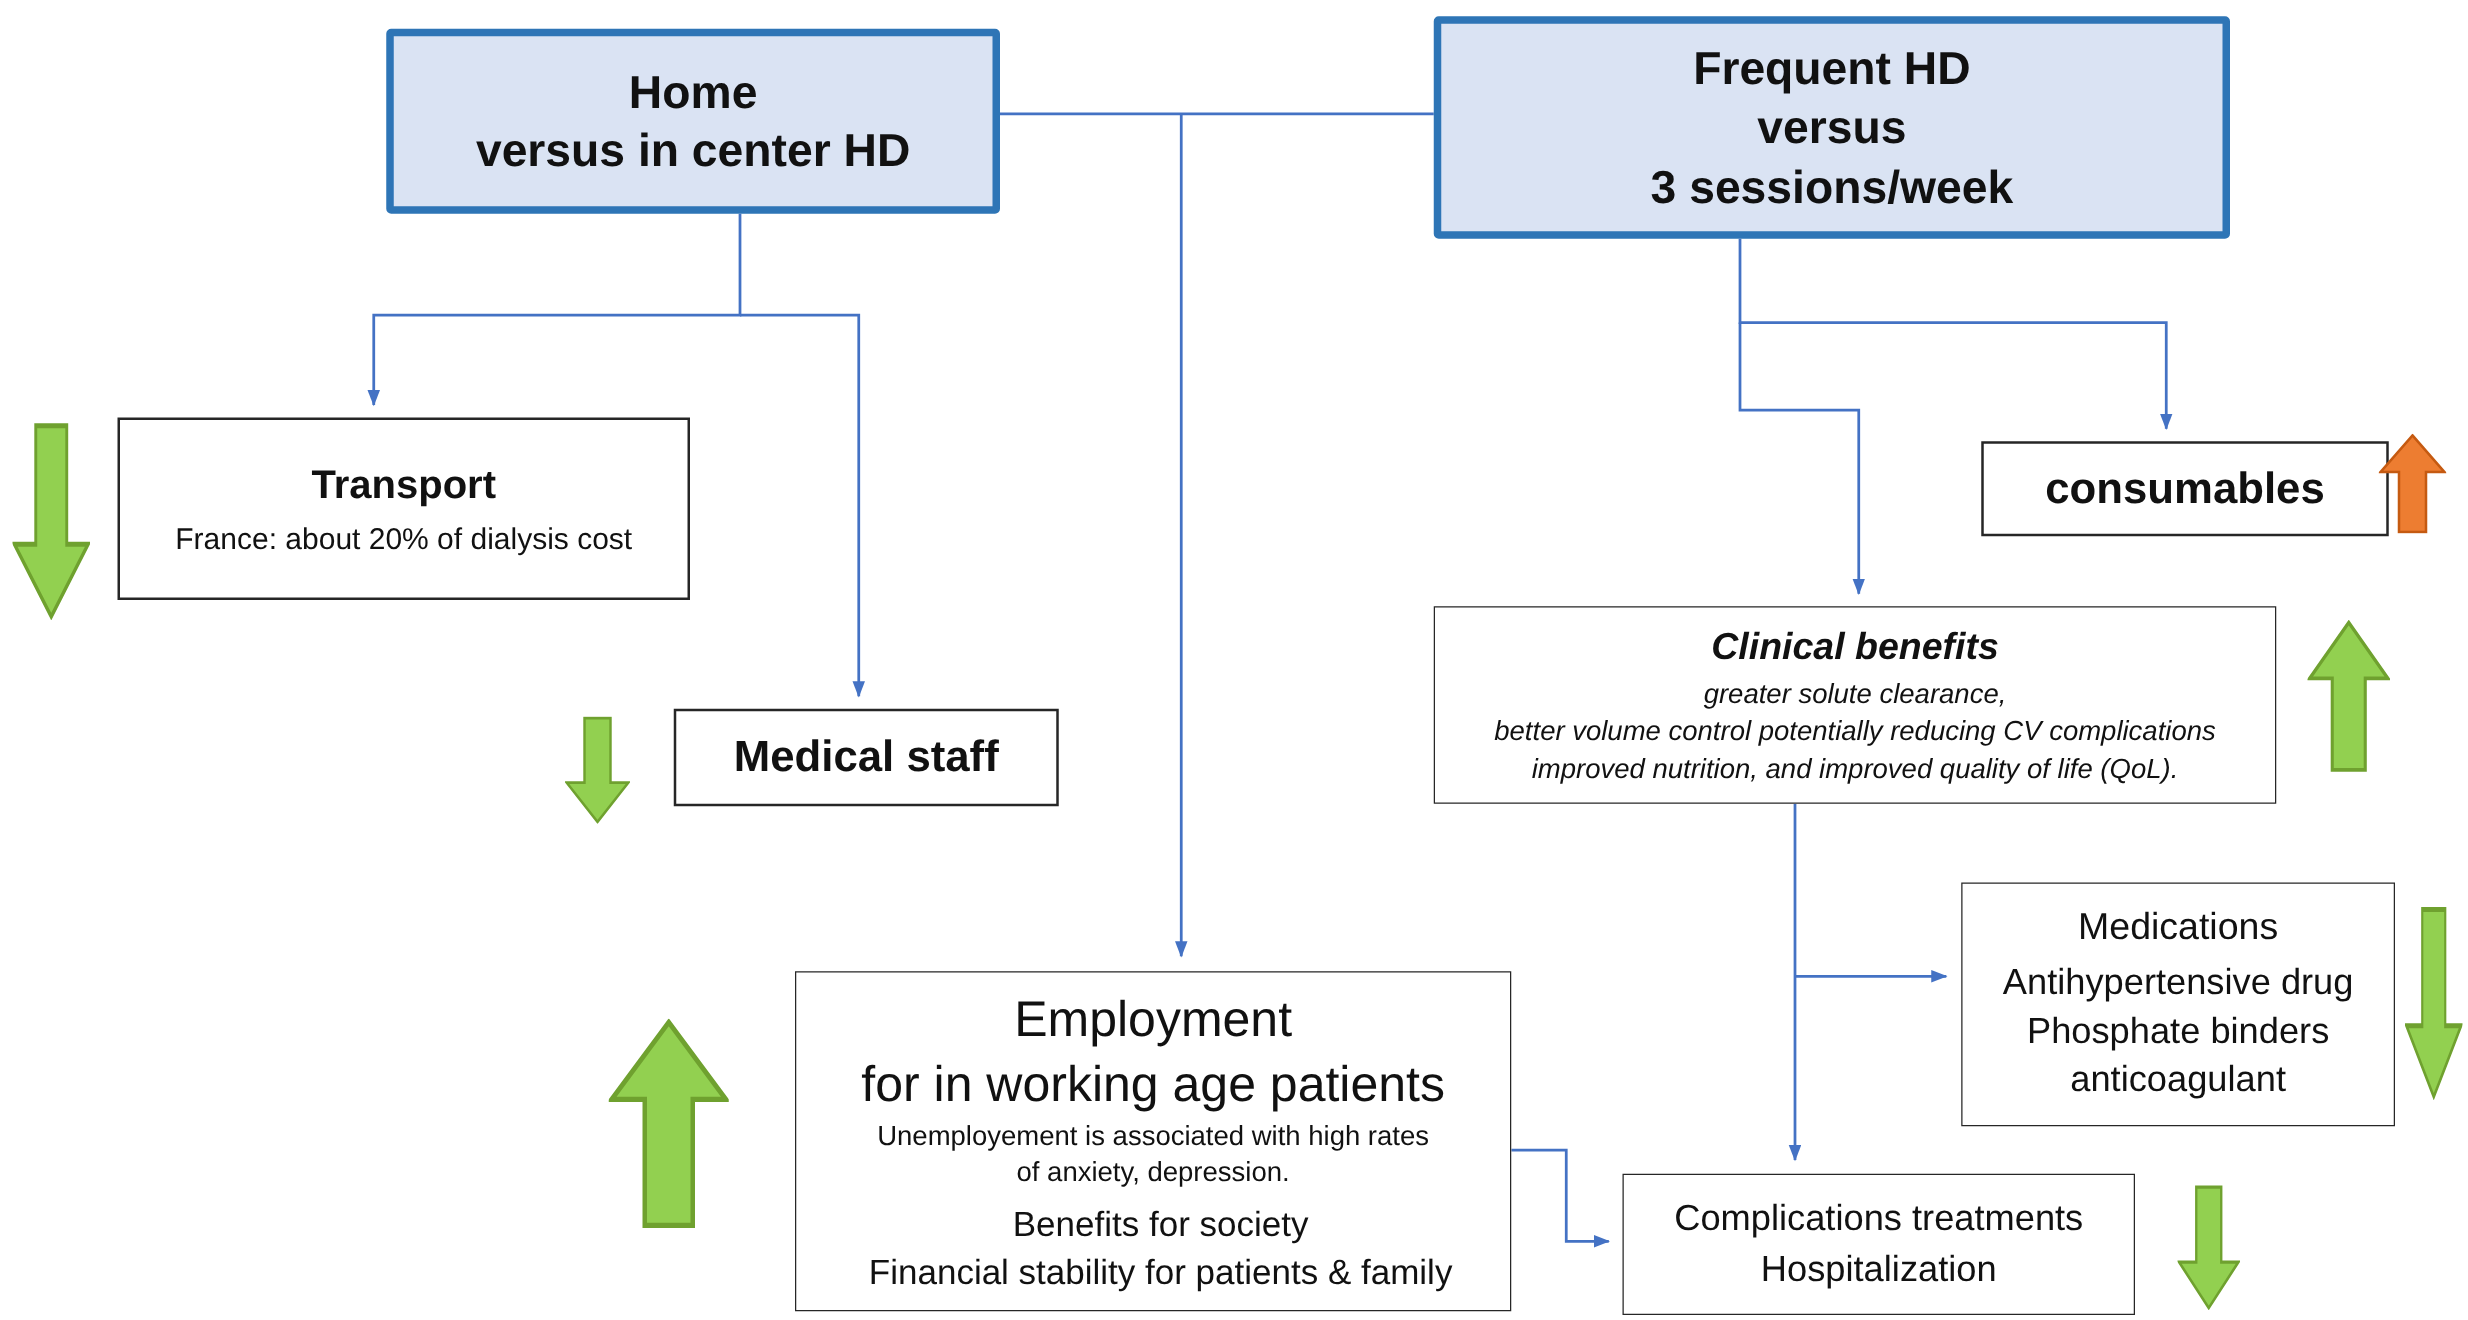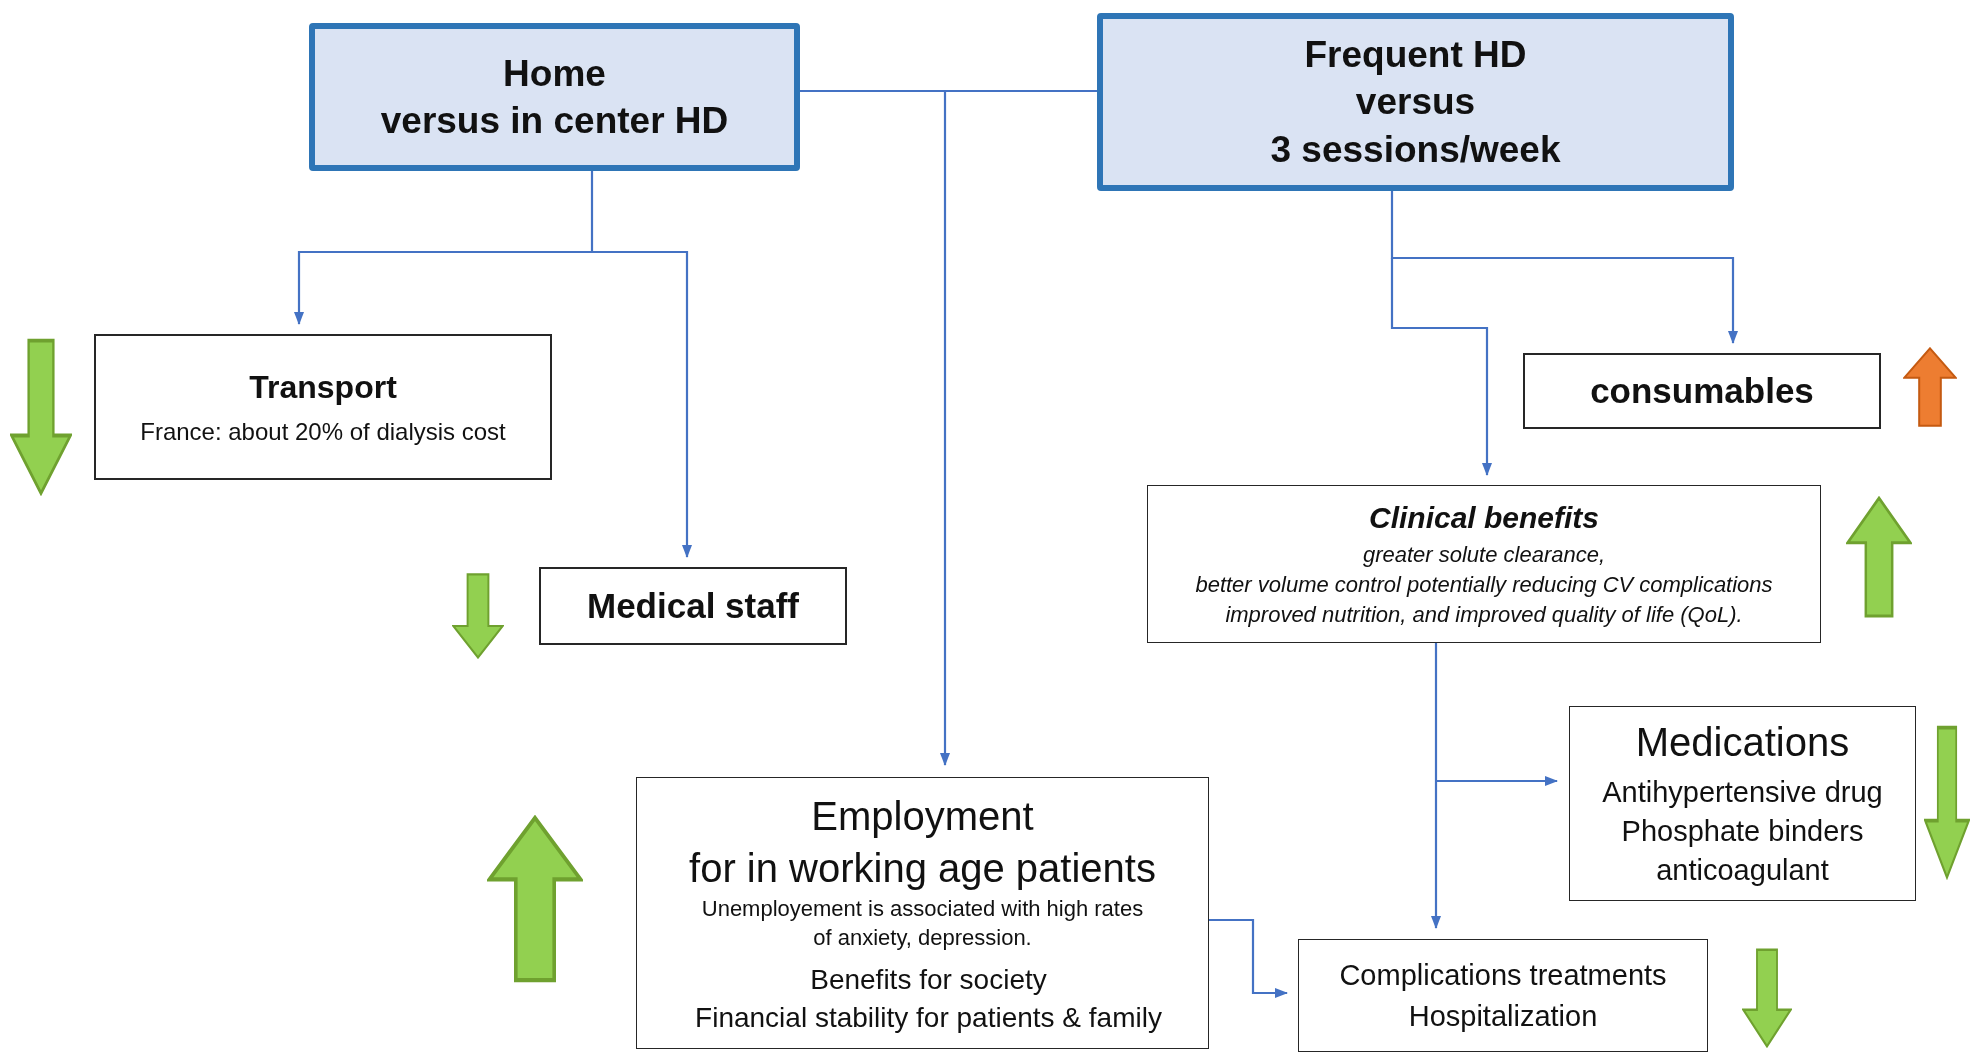--- a/index.html
+++ b/index.html
@@ -20,21 +20,21 @@
     border-radius:4px;font-weight:bold;font-size:37px;line-height:1.28;
   }
   .node.white{border:2px solid #262626;}
   .node.thin{border-width:1.5px;}
 
   .box-title{font-weight:bold;font-size:32px;line-height:1.2;}
   .box-title.lg{font-size:35px;}
   .box-sub{font-size:24px;margin-top:12px;}
   .cb-title{font-weight:bold;font-size:30px;line-height:1.25;margin-bottom:4px;font-style:italic;}
   .cb-detail{font-style:italic;font-size:22px;line-height:1.35;}
-  .med-title{font-size:40px;line-height:1.25;margin-bottom:6px;}
+  .med-title{font-size:30px;line-height:1.25;margin-bottom:6px;}
   .med-item{font-size:29px;line-height:1.35;}
   .comp-line{font-size:29px;line-height:1.4;}
   .emp-title{font-size:40px;line-height:1.3;}
   .emp-note{font-size:22px;line-height:1.35;}
   .emp-benefit{font-size:28px;line-height:1.35;}
   .emp-notes{margin-top:0;}
   .emp-benefits{margin-top:8px;margin-left:12px;}
 
   .block-arrow{position:absolute;}
   .block-arrow svg{display:block;width:100%;height:100%;}
@@ -61,21 +61,21 @@
     <polyline points="1436,643 1436,928" marker-end="url(#arrow)"></polyline>
     <polyline points="1436,781 1557,781" marker-end="url(#arrow)"></polyline>
     <polyline points="1209,920 1253,920 1253,993 1287,993" marker-end="url(#arrow)"></polyline>
   </svg>
 
   <div class="node blue" style="left:309px;top:23px;width:491px;height:148px;">
     <div>Home</div>
     <div>versus in center HD</div>
   </div>
 
-  <div class="node blue" style="left:1097px;top:13px;width:637px;height:178px;">
+  <div class="node blue" style="left:1147px;top:13px;width:637px;height:178px;">
     <div>Frequent HD</div>
     <div>versus</div>
     <div>3 sessions/week</div>
   </div>
 
   <div class="node white" style="left:94px;top:334px;width:458px;height:146px;">
     <div class="box-title">Transport</div>
     <div class="box-sub">France: about 20% of dialysis cost</div>
   </div>
 
@@ -89,21 +89,21 @@
     <div class="emp-notes">
       <div class="emp-note">Unemployement is associated with high rates</div>
       <div class="emp-note">of anxiety, depression.</div>
     </div>
     <div class="emp-benefits">
       <div class="emp-benefit">Benefits for society</div>
       <div class="emp-benefit">Financial stability for patients &amp; family</div>
     </div>
   </div>
 
-  <div class="node white" style="left:1523px;top:353px;width:358px;height:76px;text-align:center;">
+  <div class="node white" style="left:1585px;top:353px;width:326px;height:76px;text-align:center;">
     <div class="box-title lg">consumables</div>
   </div>
 
   <div class="node white thin" style="left:1147px;top:485px;width:674px;height:158px;padding:6px 10px;">
     <div class="cb-title">Clinical benefits</div>
     <div class="cb-detail">greater solute clearance,</div>
     <div class="cb-detail">better volume control potentially reducing CV complications</div>
     <div class="cb-detail">improved nutrition, and improved quality of life (QoL).</div>
   </div>
 

